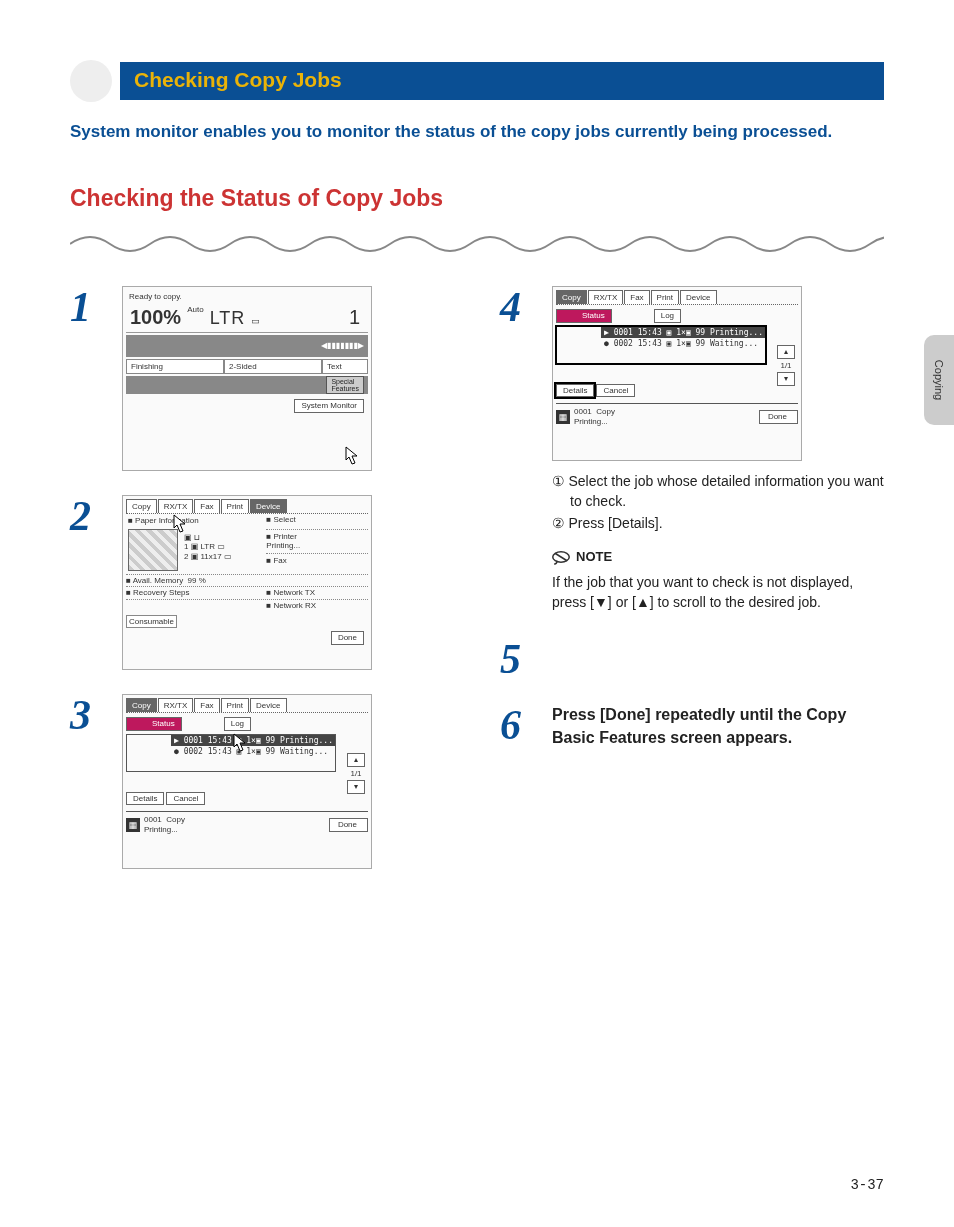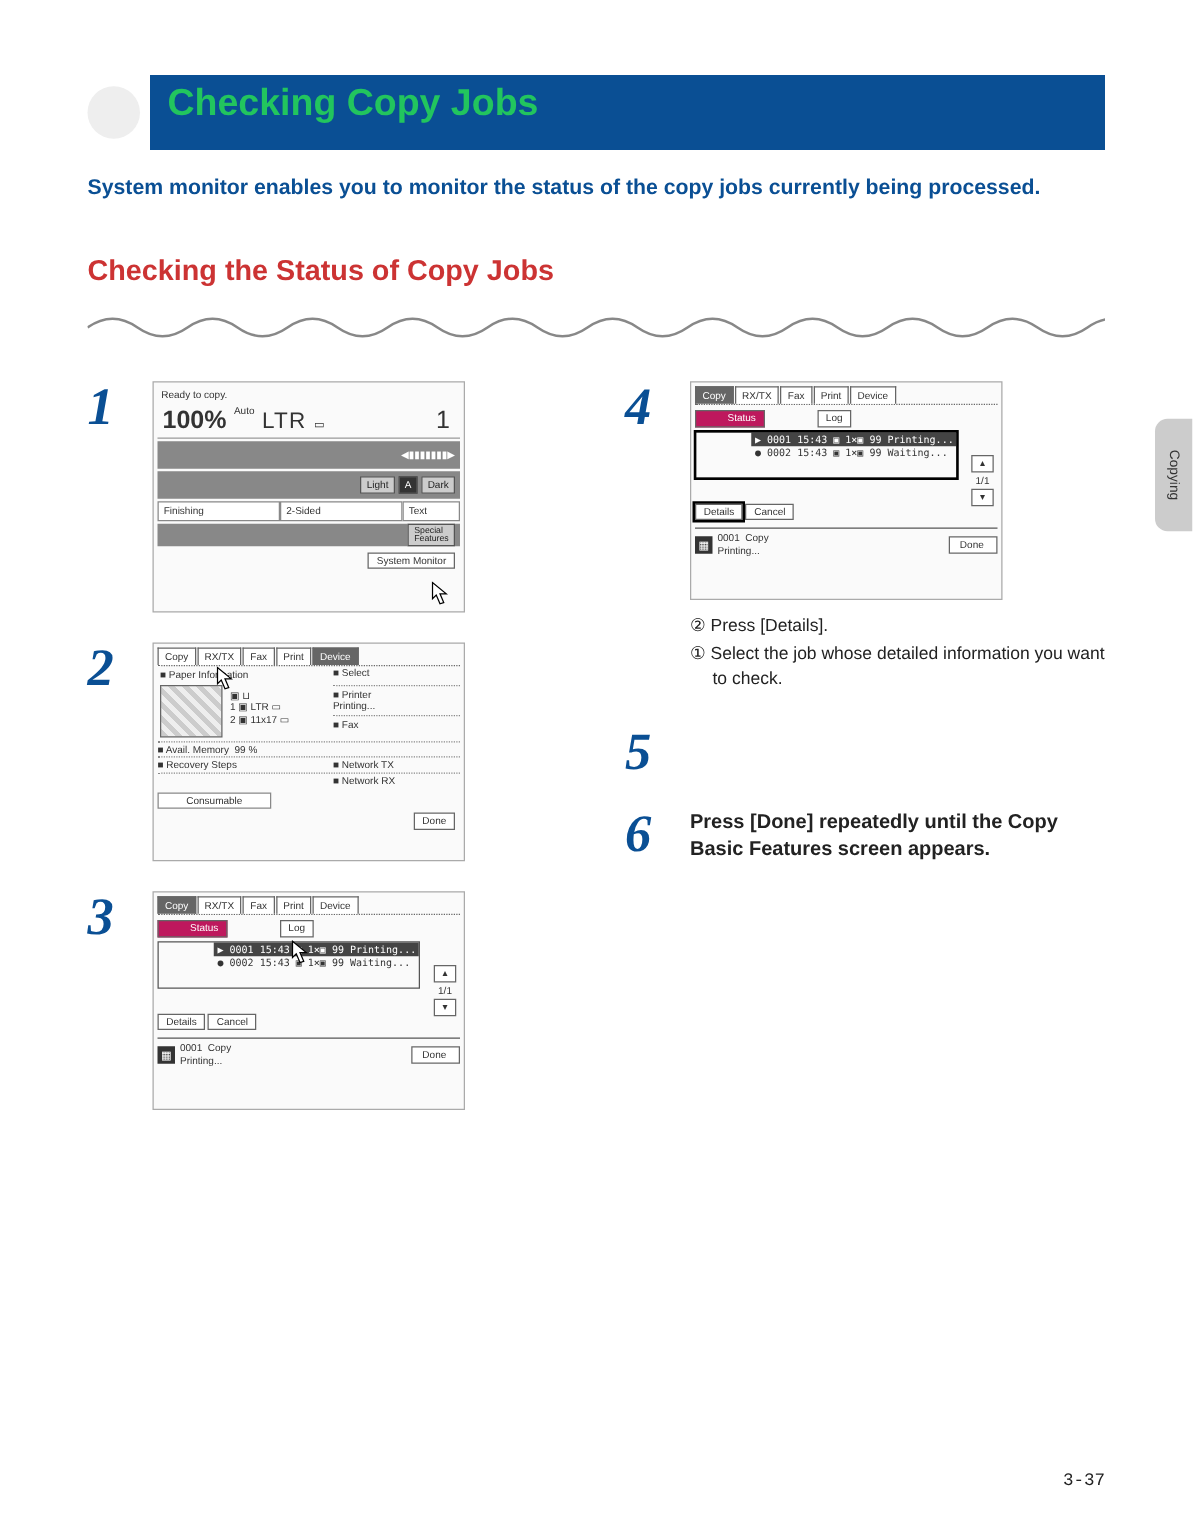--- a/index.html
+++ b/index.html
@@ -20,24 +20,24 @@
   .title-bullet {
     width: 42px;
     height: 42px;
     border-radius: 50%;
     background: #eee;
     margin-right: 8px;
     flex-shrink: 0;
   }
   .title-box {
     background: #0a4f94;
-    color: #22c55e;
+    color: #eab308;
     font-weight: 700;
-    font-size: 30px;
-    padding: 6px 18px 20px 14px;
+    font-size: 21px;
+    padding: 6px 18px 8px 14px;
     flex: 1;
   }
   .intro {
     color: #0a4f94;
     font-weight: 700;
     font-size: 17px;
     line-height: 1.45;
     margin: 14px 0 40px 0;
   }
   .section-heading {
@@ -306,25 +306,20 @@
           <div class="hdr">Ready to copy.</div>
           <div class="bigrow">
             <span class="big">100%</span>
             <span style="font-size:8px;align-self:flex-start">Auto</span>
             <span class="mid">LTR</span>
             <span style="font-size:9px">▭</span>
             <span class="count">1</span>
           </div>
           <div class="darkpanel">
             <span>◀▮▮▮▮▮▮▮▶</span>
-          </div>
-          <div class="darkpanel" style="justify-content:flex-end;gap:3px">
-            <span class="chip">Light</span>
-            <span class="chip" style="background:#333;color:#fff">A</span>
-            <span class="chip">Dark</span>
           </div>
           <div class="row">
             <div class="cell">Finishing</div>
             <div class="cell">2-Sided</div>
             <div class="cell" style="flex:0 0 46px">Text</div>
           </div>
           <div class="darkpanel" style="height:18px">
             <span class="chip" style="white-space:pre-line;font-size:7px;line-height:1">Special
 Features</span>
           </div>
@@ -374,21 +369,21 @@
             <div class="drow">
               <div class="dl">■ <span>Recovery Steps</span></div>
               <div class="dr">■ <span>Network TX</span></div>
             </div>
             <div class="drow">
               <div class="dl"></div>
               <div class="dr">■ <span>Network RX</span></div>
             </div>
           </div>
           <div style="margin-top:3px">
-            <span class="cell" style="display:inline-block;flex:none;padding:1px 22px">Consumable</span>
+            <span class="cell" style="display:inline-block;flex:none;padding:1px 2px">Consumable</span>
           </div>
           <div class="tail">
             <span class="btn">Done</span>
           </div>
           <div class="cursor" style="left:50px;top:18px">
             <svg viewBox="0 0 16 20">
                 <path d="M1 1 L1 14 L4 11 L7 18 L10 17 L7 10 L12 10 Z" fill="#fff" stroke="#000"></path>
               </svg>
           </div>
         </div>
@@ -482,24 +477,35 @@
                 <span>0001</span>&nbsp;
                 <span>Copy</span><br>
                 <span>Printing...</span>
               </div>
             </div>
             <div class="donebtn">Done</div>
           </div>
         </div>
 
         <ul class="sublist">
+          <li>① Select the job whose detailed information you want to check.</li>
           <li>② Press [Details].</li>
-          <li>① Select the job whose detailed information you want to check.</li>
         </ul>
 
+        <div class="note-block">
+          <div class="note-head">
+            <svg class="note-icon" viewBox="0 0 24 24">
+              <ellipse cx="12" cy="12" rx="11" ry="7" fill="none" stroke="#333" stroke-width="2"></ellipse>
+              <path d="M4 7 L20 17" stroke="#333" stroke-width="2"></path>
+              <path d="M7 17 Q6 22 3 21" fill="none" stroke="#333" stroke-width="2"></path>
+            </svg>
+            <span>NOTE</span>
+          </div>
+          <p class="note-text">If the job that you want to check is not displayed, press [▼] or [▲] to scroll to the desired job.</p>
+        </div>
       </div>
     </div>
 
     <div class="step" style="margin-top:26px">
       <div class="step-num">5</div>
     </div>
 
     <div class="step" style="margin-top:22px">
       <div class="step-num">6</div>
       <div class="step-body">

